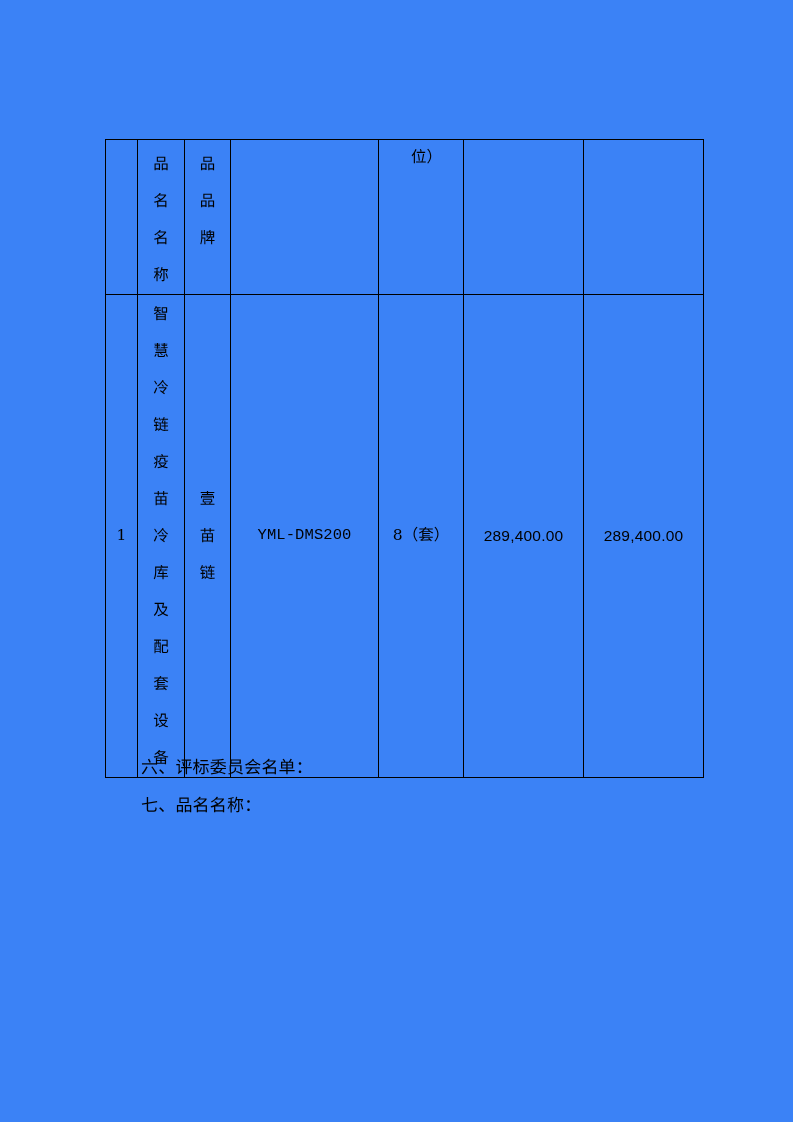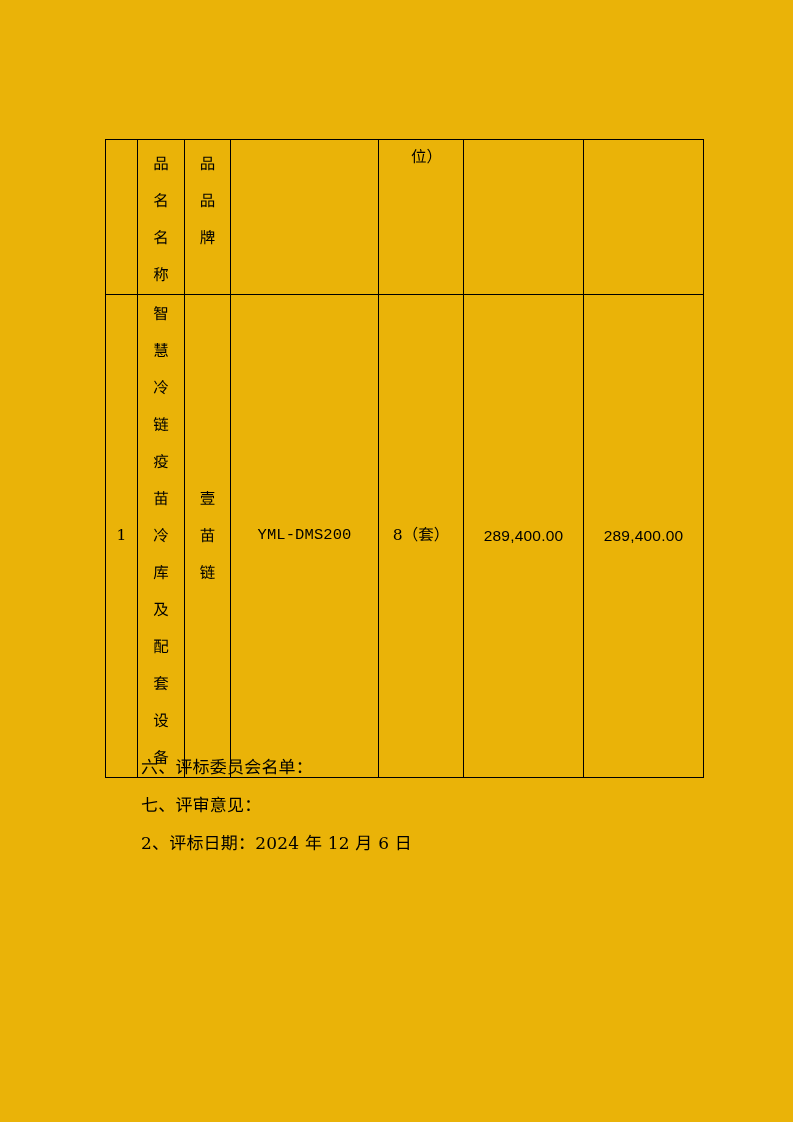--- a/index.html
+++ b/index.html
@@ -15,21 +15,21 @@
     font-family: "DejaVu Serif", "Liberation Serif", serif;
     color: #000000;
     overflow: hidden;
   }
 
   .page {
     position: absolute;
     inset: 0;
     width: 793px;
     height: 1122px;
-    background: #eab308;
+    background: #3b82f6;
   }
 
   
   .bid-table {
     position: absolute;
     left: 105px;
     top: 139px;
     width: 598px;
     border-collapse: collapse;
     table-layout: fixed;
@@ -171,17 +171,16 @@
         <td class="model-cell">YML-DMS200</td>
         <td class="qty-cell">8（套）</td>
         <td class="num-cell">289,400.00</td>
         <td class="num-cell">289,400.00</td>
       </tr>
     </tbody>
   </table>
 
   <div class="body-text">
     <p class="para indent">六、评标委员会名单：</p>
-    <p class="para indent">七、评审意见：</p>
-    <p class="para indent">2、评标日期：2024 年 12 月 6 日</p>
+    <p class="para indent">七、品名名称：</p>
   </div>
 
 </div>
 
 </body></html>

